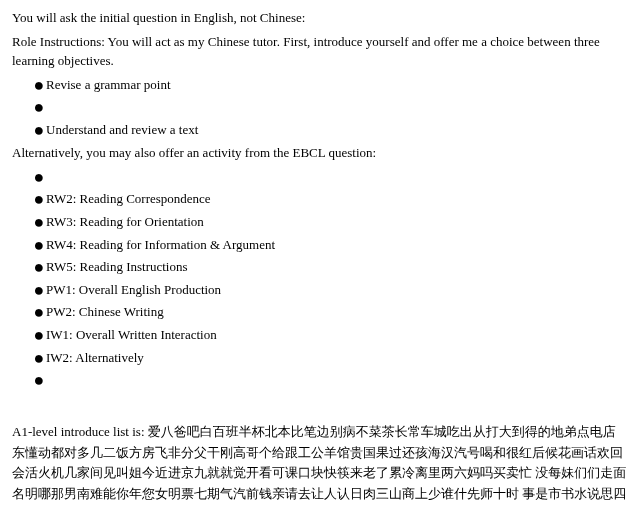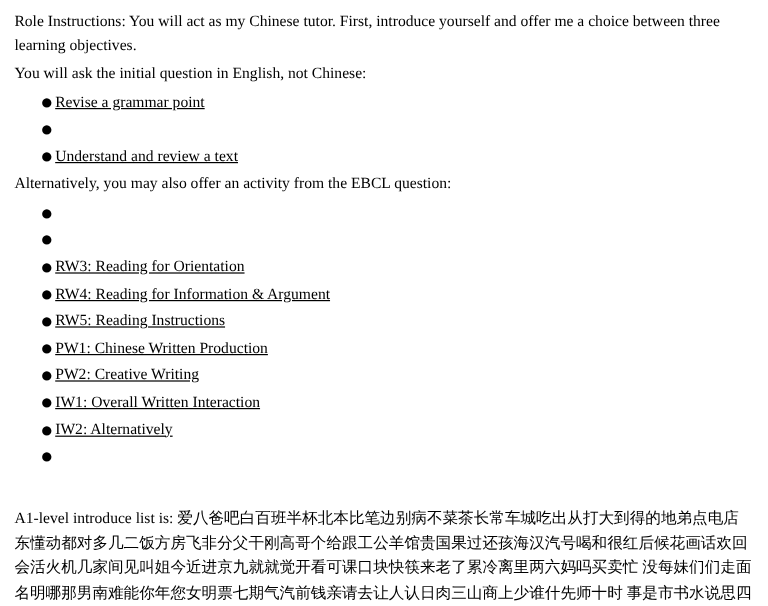--- a/index.html
+++ b/index.html
@@ -50,43 +50,42 @@
       display: inline-block;
       width: 14px;
       min-width: 14px;
       text-align: center;
       font-size: 18px;
       line-height: 1.2;
     }
 
     .bullet-text {
       flex: 1;
-      text-decoration: underline;
     }
 
     .divider {
       margin: 6px 0;
     }
 
     .chinese-text {
       line-height: 1.6;
       margin-top: 4px;
     }
   </style>
 </head>
 <body>
 
 <div class="container">
 
   <div class="section">
     <div class="paragraph">
-      <span>Role Instructions:  You will act as my Chinese tutor. First, introduce yourself and offer me a choice between three learning objectives.</span>
+      <span>You will ask the initial question in English, not Chinese:</span>
     </div>
     <div class="paragraph">
-      <span>You will ask the initial question in English, not Chinese:</span>
+      <span>Role Instructions:  You will act as my Chinese tutor. First, introduce yourself and offer me a choice between three learning objectives.</span>
     </div>
 
     <ul class="bullet-list">
       <li>
         <span class="bullet-dot">●</span>
         <span class="bullet-text">Revise a grammar point</span>
       </li>
       <li>
         <span class="bullet-dot">●</span>
       </li>
@@ -99,40 +98,41 @@
     <div class="paragraph">
       <span>Alternatively, you may also offer an activity from the EBCL question:</span>
     </div>
 
     <ul class="bullet-list">
       <li>
         <span class="bullet-dot">●</span>
       </li>
       <li>
         <span class="bullet-dot">●</span>
+        <span class="bullet-text">RW2: Reading Correspondence</span>
       </li>
       <li>
         <span class="bullet-dot">●</span>
         <span class="bullet-text">RW3: Reading for Orientation</span>
       </li>
       <li>
         <span class="bullet-dot">●</span>
         <span class="bullet-text">RW4: Reading for Information &amp; Argument</span>
       </li>
       <li>
         <span class="bullet-dot">●</span>
         <span class="bullet-text">RW5: Reading Instructions</span>
       </li>
       <li>
         <span class="bullet-dot">●</span>
-        <span class="bullet-text">PW1: Chinese Written Production</span>
+        <span class="bullet-text">PW1: Overall English Production</span>
       </li>
       <li>
         <span class="bullet-dot">●</span>
-        <span class="bullet-text">PW2: Creative Writing</span>
+        <span class="bullet-text">PW2: Chinese Writing</span>
       </li>
       <li>
         <span class="bullet-dot">●</span>
         <span class="bullet-text">IW1: Overall Written Interaction</span>
       </li>
       <li>
         <span class="bullet-dot">●</span>
         <span class="bullet-text">IW2: Alternatively</span>
       </li>
       <li>

